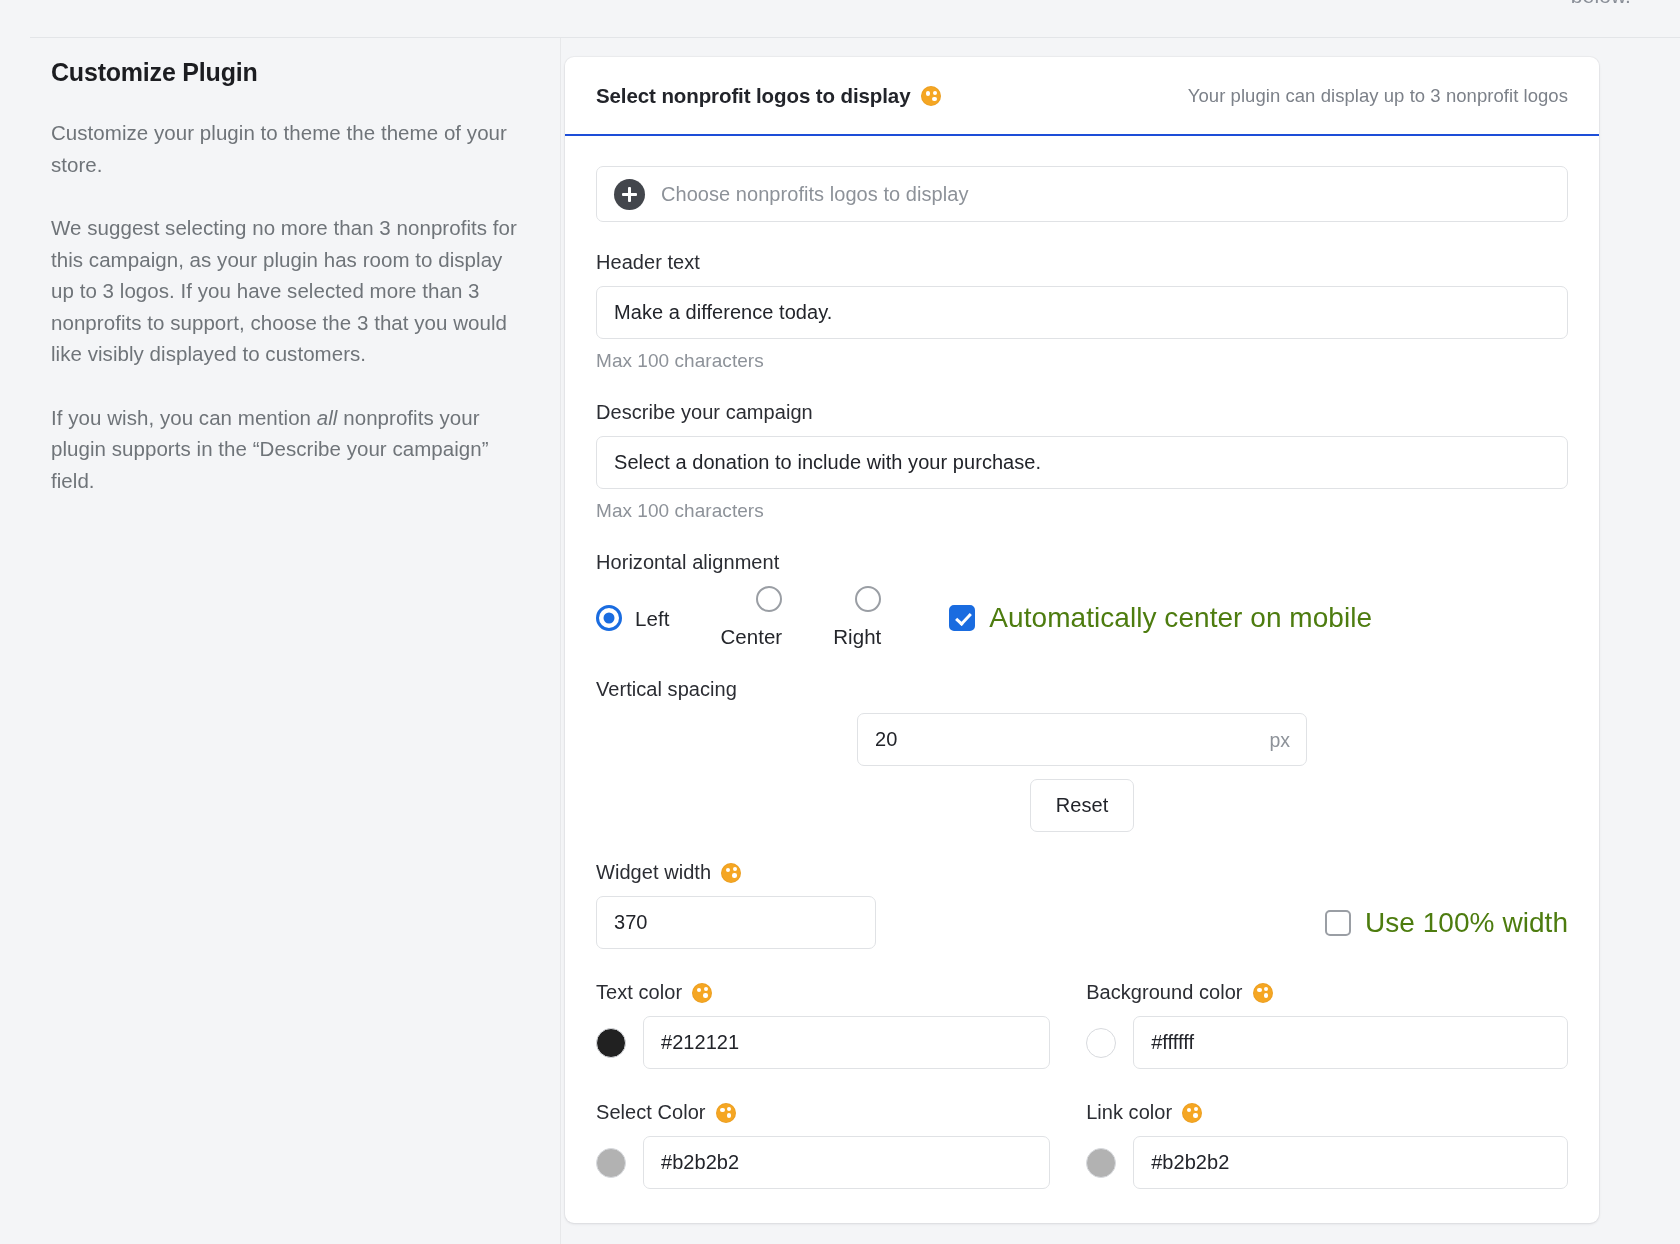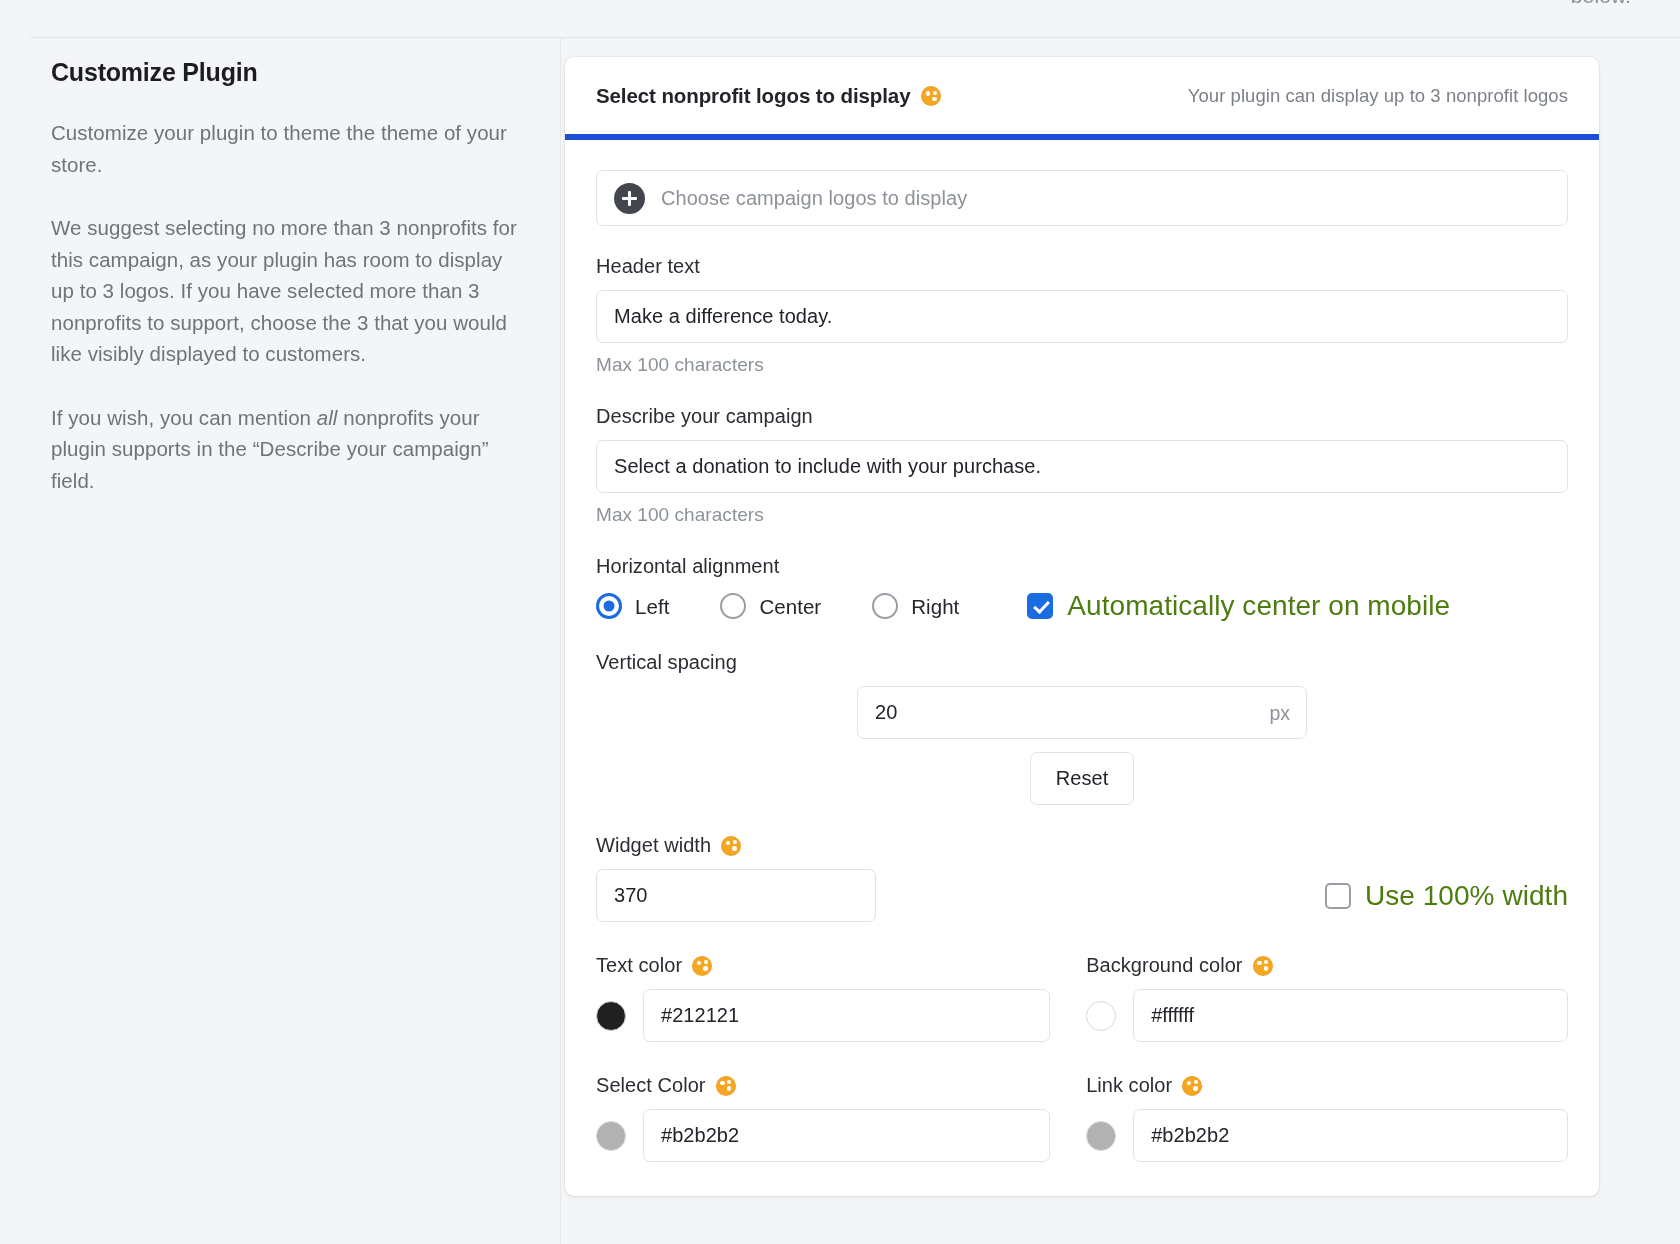--- a/index.html
+++ b/index.html
@@ -68,21 +68,21 @@
     border-radius: 9px;
     box-shadow: 0 1px 3px rgba(16,24,40,.10), 0 0 0 1px rgba(16,24,40,.03);
     overflow: hidden;
   }
 
   .card-header {
     display: flex;
     align-items: center;
     justify-content: space-between;
     padding: 27px 31px 26px 31px;
-    border-bottom: 6px solid #1d4ed8;
+    border-bottom: 2px solid #1d4ed8;
   }
   .card-header-left {
     display: flex;
     align-items: center;
     gap: 11px;
   }
   .card-title {
     font-size: 20.5px;
     font-weight: 700;
     color: #22242a;
@@ -192,21 +192,21 @@
     display: flex;
     align-items: center;
     margin-top: 5px;
   }
   .radio-opt {
     display: flex;
     align-items: flex-end;
     gap: 13px;
     cursor: pointer;
   }
-  .radio-opt + .radio-opt { margin-left: 51px; }
+  .radio-opt + .radio-opt { margin-left: 51px; flex-direction: column; }
   .radio {
     width: 26px; height: 26px;
     border-radius: 50%;
     border: 2px solid #9a9ea4;
     background: #fff;
     flex: 0 0 auto;
     position: relative;
   }
   .radio.checked {
     border-color: #1a6ce0;
@@ -346,21 +346,21 @@
             <i></i>
           </span>
       </div>
       <div class="card-header-note">Your plugin can display up to 3 nonprofit logos</div>
     </div>
 
     <div class="card-body">
 
       <div class="chooser">
         <span class="plus-icon"></span>
-        <span class="chooser-placeholder">Choose campaign logos to display</span>
+        <span class="chooser-placeholder">Choose nonprofits logos to display</span>
       </div>
 
       <div class="field">
         <div class="field-label">
           <span>Header text</span>
         </div>
         <input class="text-input" type="text" value="Make a difference today." style="">
         <div class="hint">Max 100 characters</div>
       </div>
 

